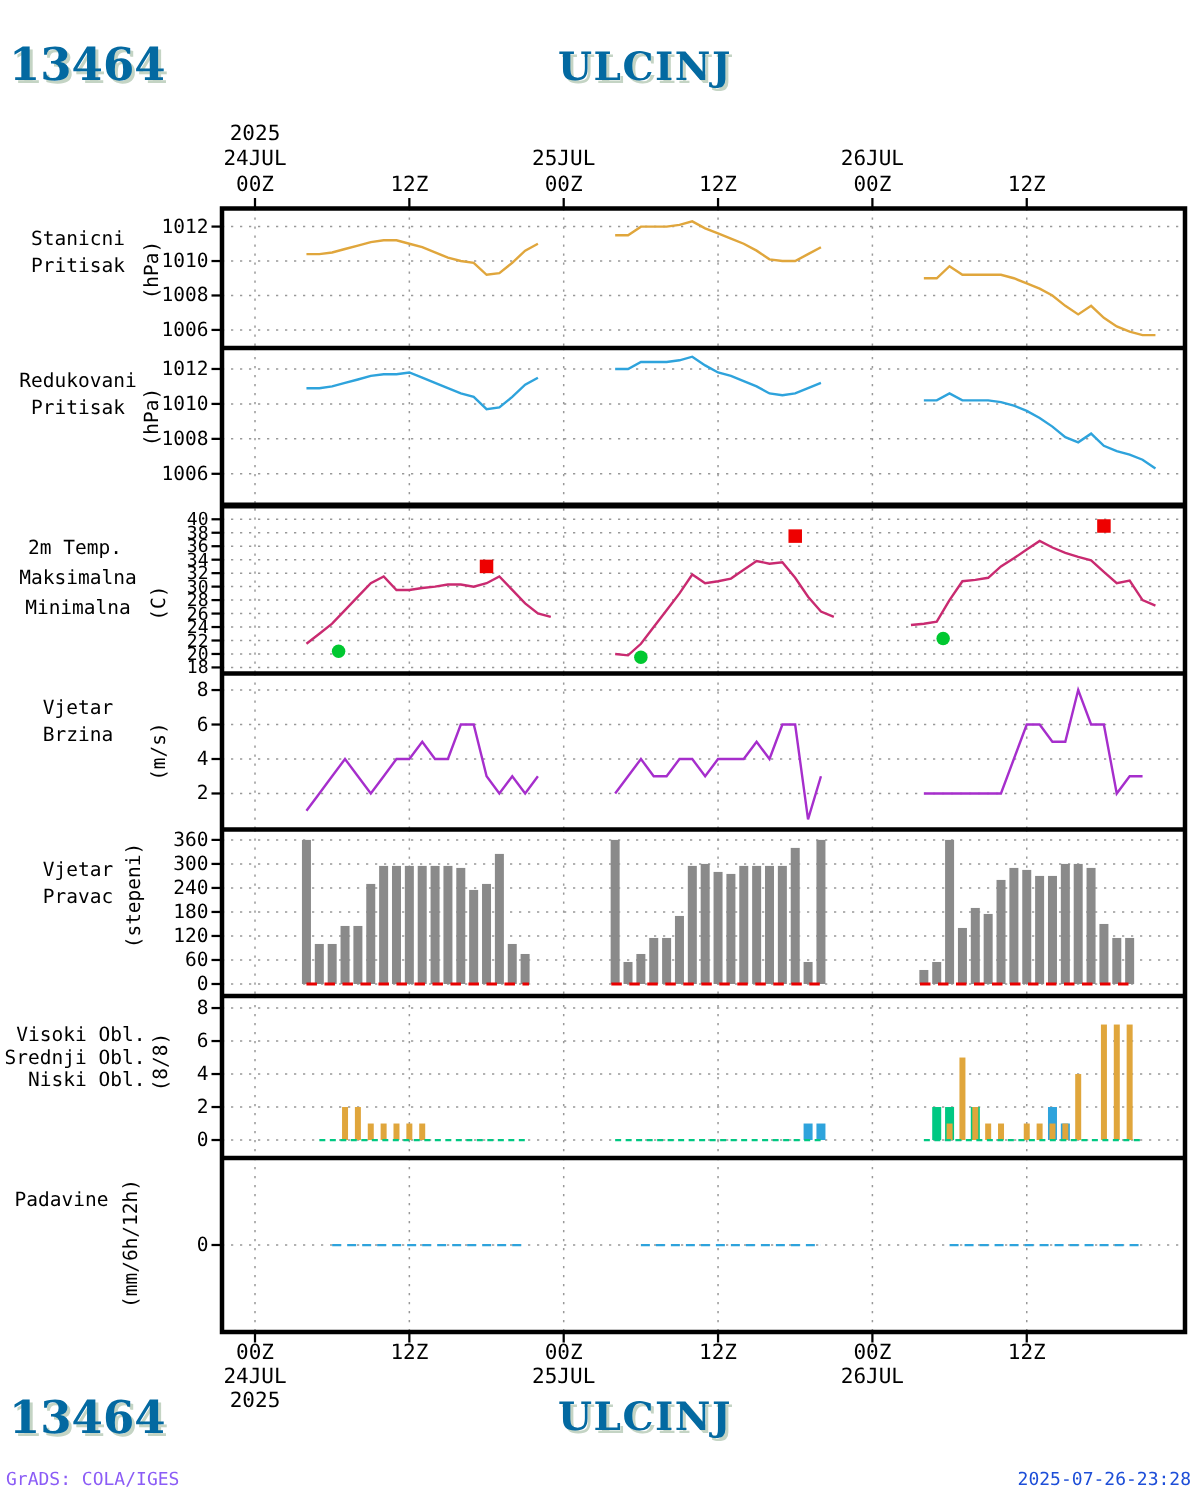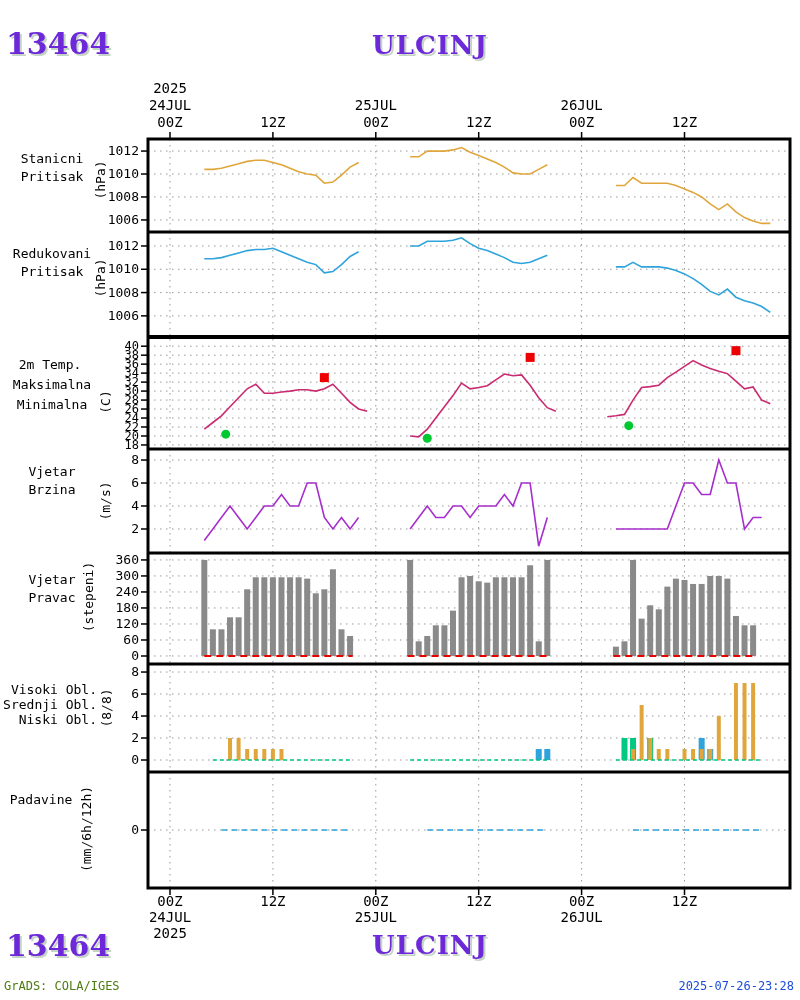--- a/index.html
+++ b/index.html
@@ -1,26 +1,26 @@
 <!DOCTYPE html>
 <html><head>
 <meta charset="utf-8">
 <style>
   html,body{margin:0;padding:0;background:#fff;}
   #page{position:relative;width:800px;height:1000px;background:#ffffff;overflow:hidden;
         font-family:"DejaVu Sans Mono",monospace;}
   .abs{position:absolute;}
-  .shadowed{font-family:"DejaVu Serif",serif;font-weight:bold;color:#6d28d9;
+  .shadowed{font-family:"DejaVu Serif",serif;font-weight:bold;color:#0369a1;
             text-shadow:2px 2px 0 #c4d4c4;}
   #top-station{left:6px;top:26px;font-size:30px;}
   #top-title{left:330px;top:30px;width:200px;text-align:center;font-size:26px;letter-spacing:1px;}
   #subtitle{left:540px;top:12px;width:220px;text-align:center;font-size:16px;color:#000;}
   #bottom-station{left:6px;top:928px;font-size:30px;}
   #bottom-title{left:330px;top:930px;width:200px;text-align:center;font-size:26px;letter-spacing:1px;}
-  #footer-left{left:4px;top:979px;font-size:12px;color:#4d7c0f;}
+  #footer-left{left:4px;top:979px;font-size:12px;color:#8b5cf6;}
   #footer-right{right:6px;top:979px;font-size:12px;color:#1d4ed8;text-align:right;}
   svg text{font-family:"DejaVu Sans Mono",monospace;fill:#000;}
 </style>
 </head>
 <body>
 
 <div id="page">
   <div class="abs shadowed" id="top-station">13464</div>
   <div class="abs shadowed" id="top-title">ULCINJ</div>
 

